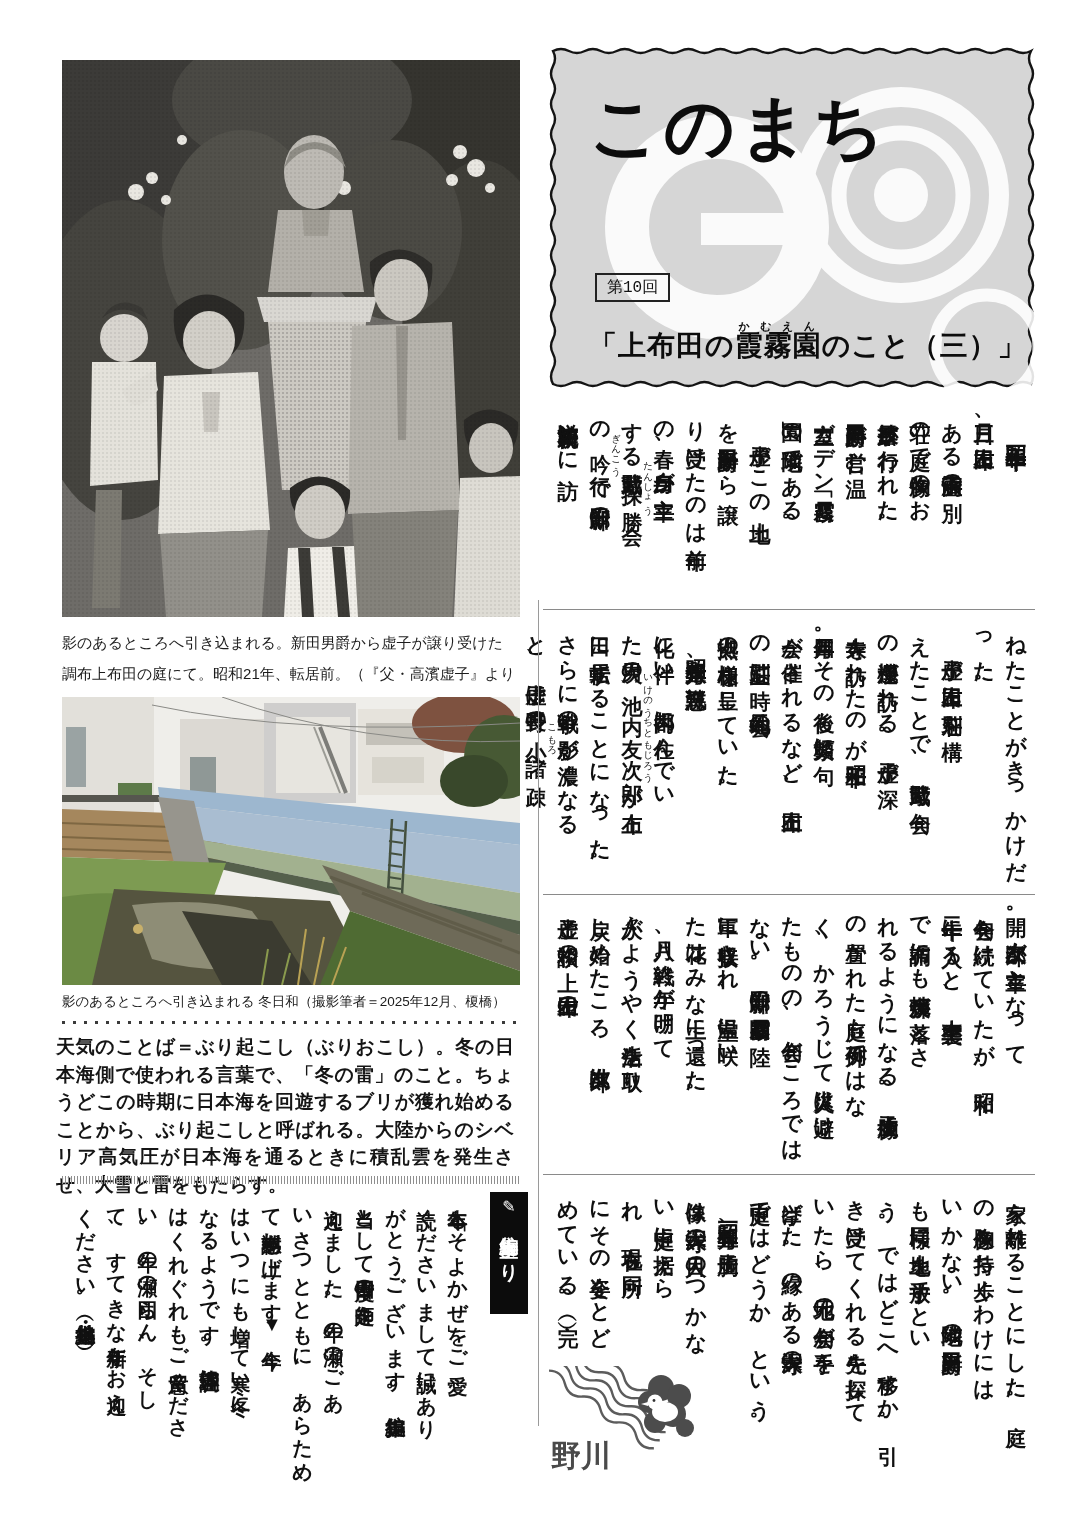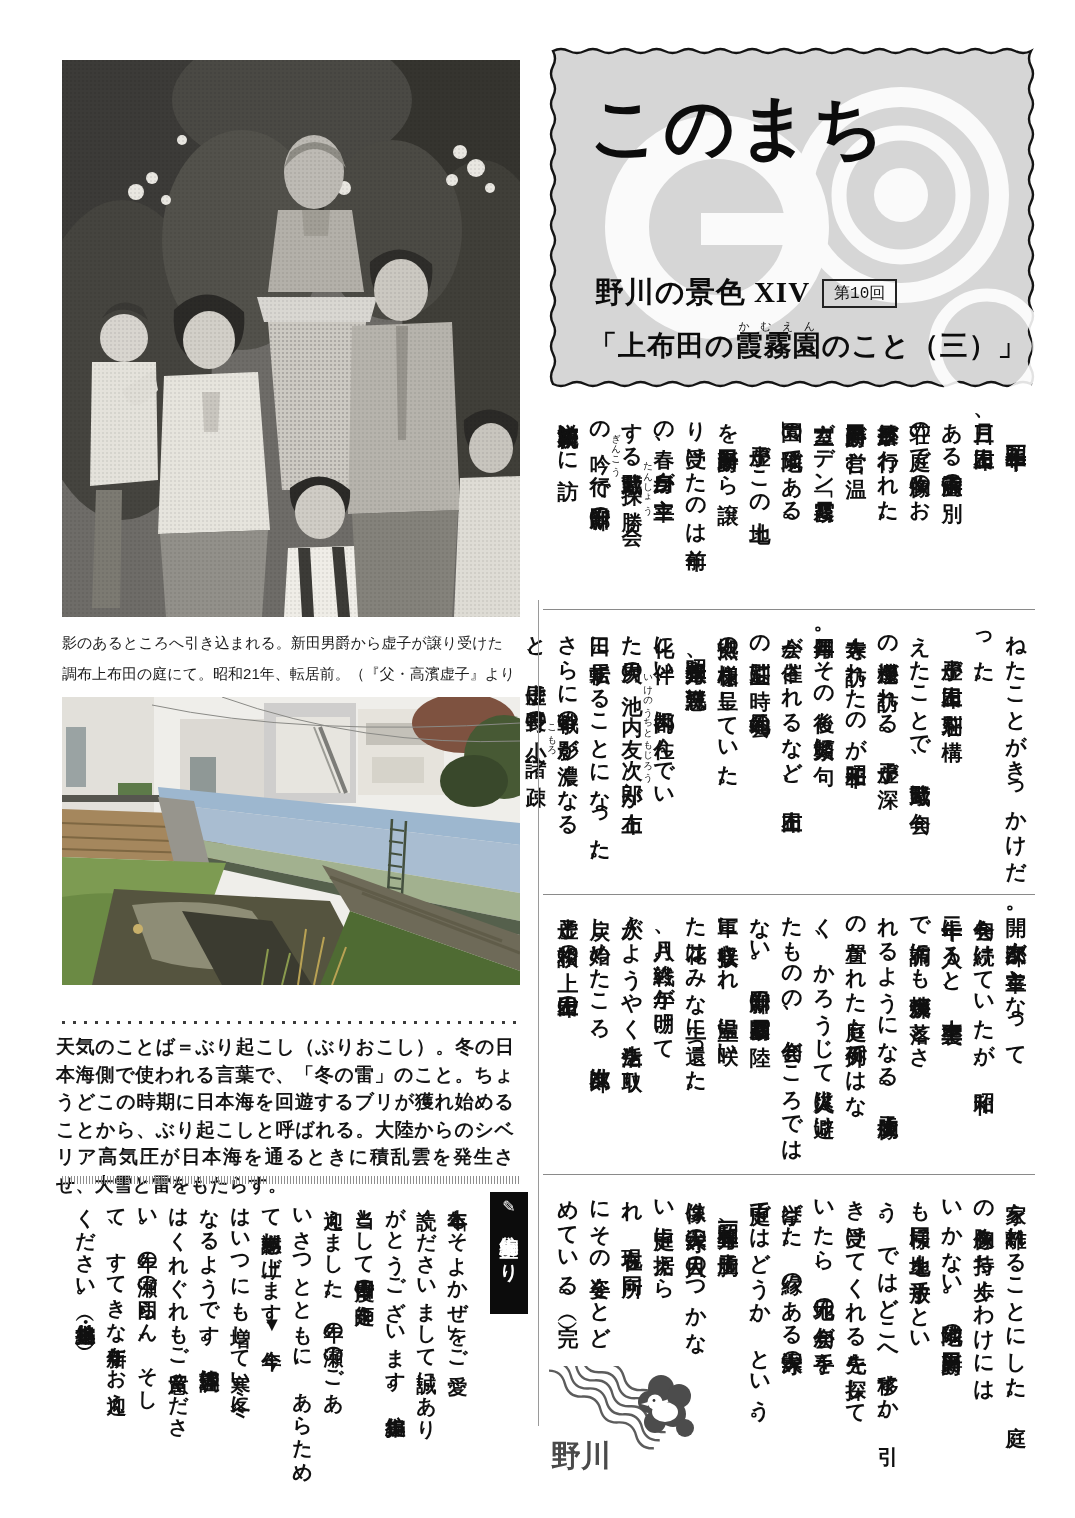--- a/index.html
+++ b/index.html
@@ -51,21 +51,21 @@
   .header-box svg.frame { position:absolute; left:0; top:0; }
   .hb-title { position:absolute; font-weight:700; font-size:70px; letter-spacing:3px; color:#0c0c0c; line-height:1; }
   .hb-t1 { left:40px; top:48px; }
   .hb-t2 { left:155px; top:146px; }
   .hb-series-row { position:absolute; left:46px; top:228px; display:flex; align-items:center; gap:12px; }
   .hb-series { font-size:29px; font-weight:700; letter-spacing:1px; color:#0c0c0c; }
   .hb-episode { border:2px solid #222; padding:2px 10px; font-size:16px;
                 font-family:Liberation Mono, monospace; color:#111; background:transparent; }
   .hb-sub { position:absolute; left:40px; top:276px; font-size:28px; font-weight:700;
             letter-spacing:1px; color:#0c0c0c; }
-  .hb-sub ruby rt { font-size:11px; font-weight:400; letter-spacing:3px; }
+  .hb-sub ruby rt { font-size:11px; font-weight:700; letter-spacing:3px; }
 
   
   .nogawa-logo { position:absolute; left:549px; top:1366px; width:158px; height:116px; }
 </style>
 </head>
 <body>
 
 <div class="page">
 
   <svg class="photo" style="top:60px" width="458" height="557" viewBox="0 0 458 557" role="img">
@@ -198,20 +198,21 @@
     <circle cx="76" cy="232" r="5" fill="#c8b06a"></circle>
 
     <path d="M260,168 L458,238 L458,274 L288,214 Z" fill="#6e6a58"></path>
     <path d="M268,180 L440,244 M300,196 L458,256" stroke="#57543f" stroke-width="3" fill="none" opacity="0.6"></path>
 
     <path d="M288,214 L458,274 L458,288 L258,288 Z" fill="#4f6b33"></path>
     <path d="M236,288 L244,232 M252,288 L262,240 M270,288 L284,250" stroke="#b9a254" stroke-width="2" fill="none"></path>
     <path d="M200,288 L206,252 M220,288 L228,256" stroke="#8a9a4e" stroke-width="2" fill="none"></path>
   </svg>
 
+  <div class="caption caption2">影のあるところへ引き込まれる 冬日和（撮影筆者＝2025年12月、榎橋）</div>
 
   <div class="dot-sep"></div>
 
   <div class="weather">天気のことば＝ぶり起こし（ぶりおこし）。冬の日本海側で使われる言葉で、「冬の雷」のこと。ちょうどこの時期に日本海を回遊するブリが獲れ始めることから、ぶり起こしと呼ばれる。大陸からのシベリア高気圧が日本海を通るときに積乱雲を発生させ、大雪と雷をもたらす。</div>
 
   <div class="hatch-sep"></div>
 
   <div class="editorial">
     <div class="ed-label">
       <span class="pencil">✎</span>
@@ -239,21 +240,20 @@
         <circle cx="168" cy="182" r="90" fill="none" stroke="#fff" stroke-width="44"></circle>
         <rect x="152" y="168" width="102" height="32" fill="#fff"></rect>
         <circle cx="352" cy="150" r="98" fill="none" stroke="#fff" stroke-width="20"></circle>
         <circle cx="352" cy="150" r="62" fill="none" stroke="#fff" stroke-width="15"></circle>
         <circle cx="352" cy="150" r="27" fill="#fff"></circle>
         <circle cx="438" cy="302" r="52" fill="none" stroke="#fff" stroke-width="13"></circle>
       </g>
     </svg>
     <div class="hb-title hb-t1">このまち</div>
     <div class="hb-series-row">
-      <span class="hb-series">野川の景色 XIV</span>
       <span class="hb-episode">第10回</span>
     </div>
     <div class="hb-sub">「上布田の<ruby>霞霧園<rt>かむえん</rt></ruby>のこと（三）」</div>
   </div>
 
   <div class="vblock" id="block1">　昭和十三年十一
 月三日、上布田に
 ある高浜虚子の別
 荘の庭で胸像のお
 披露目が行われた。

